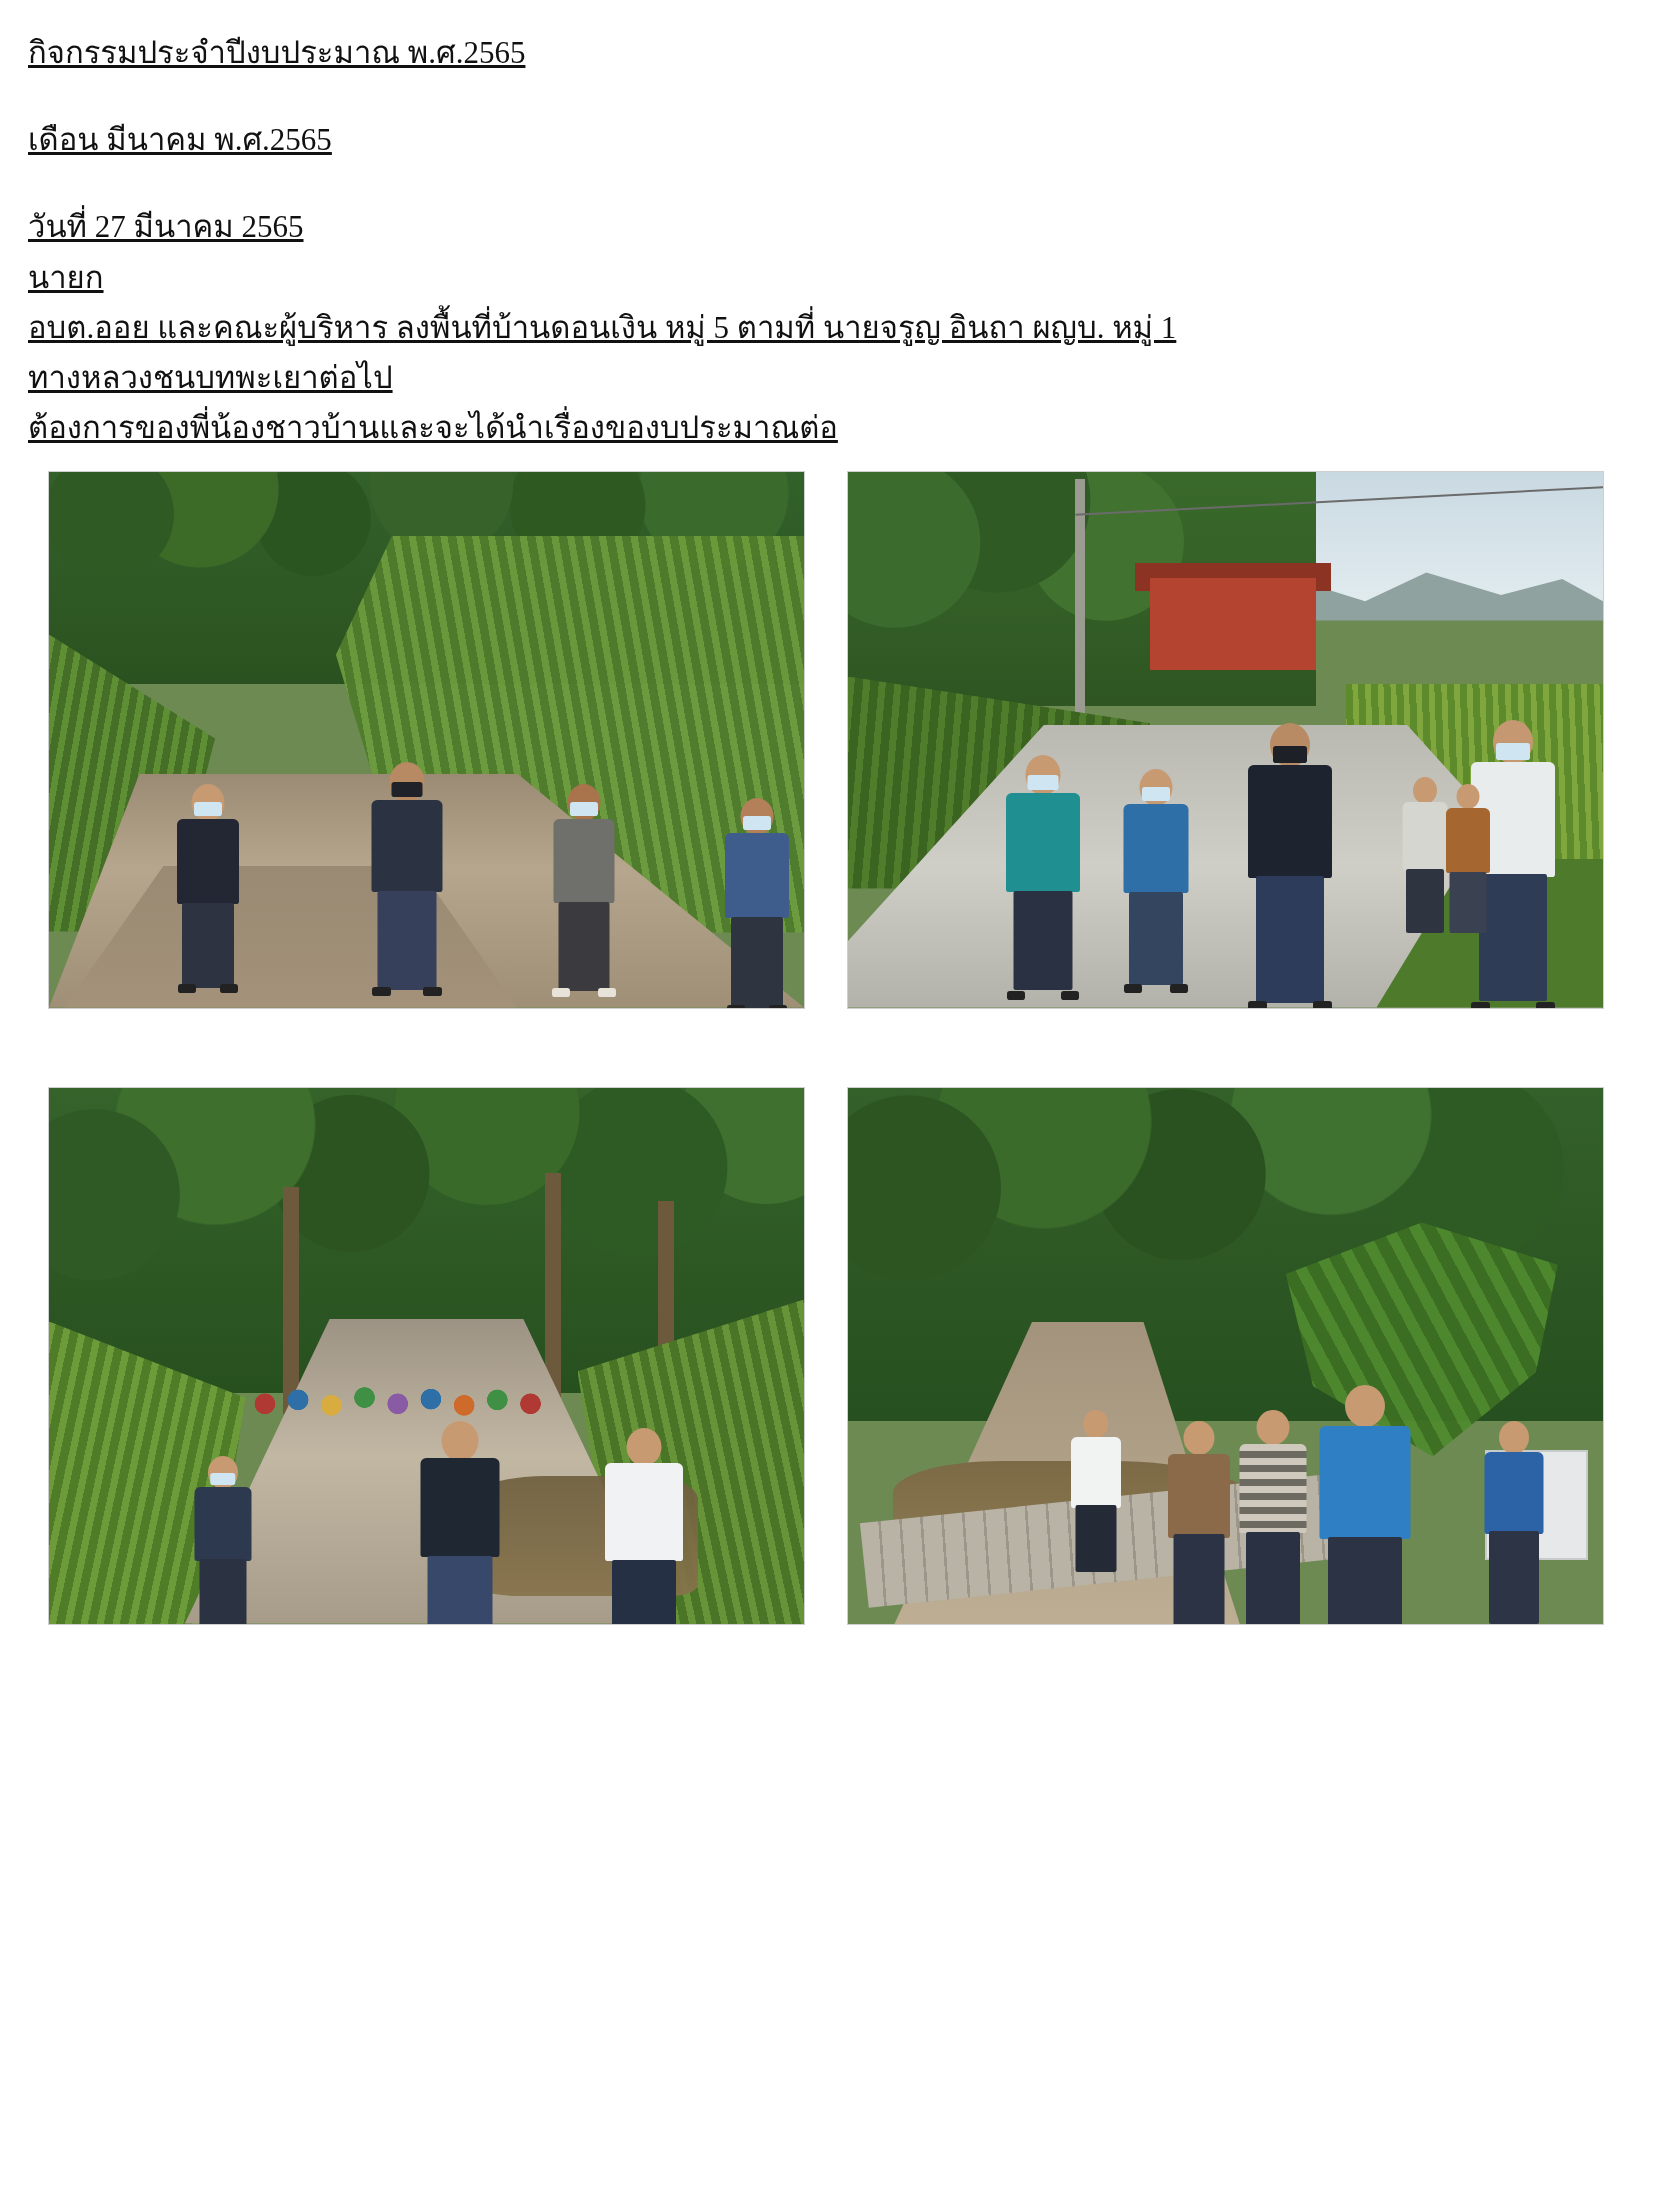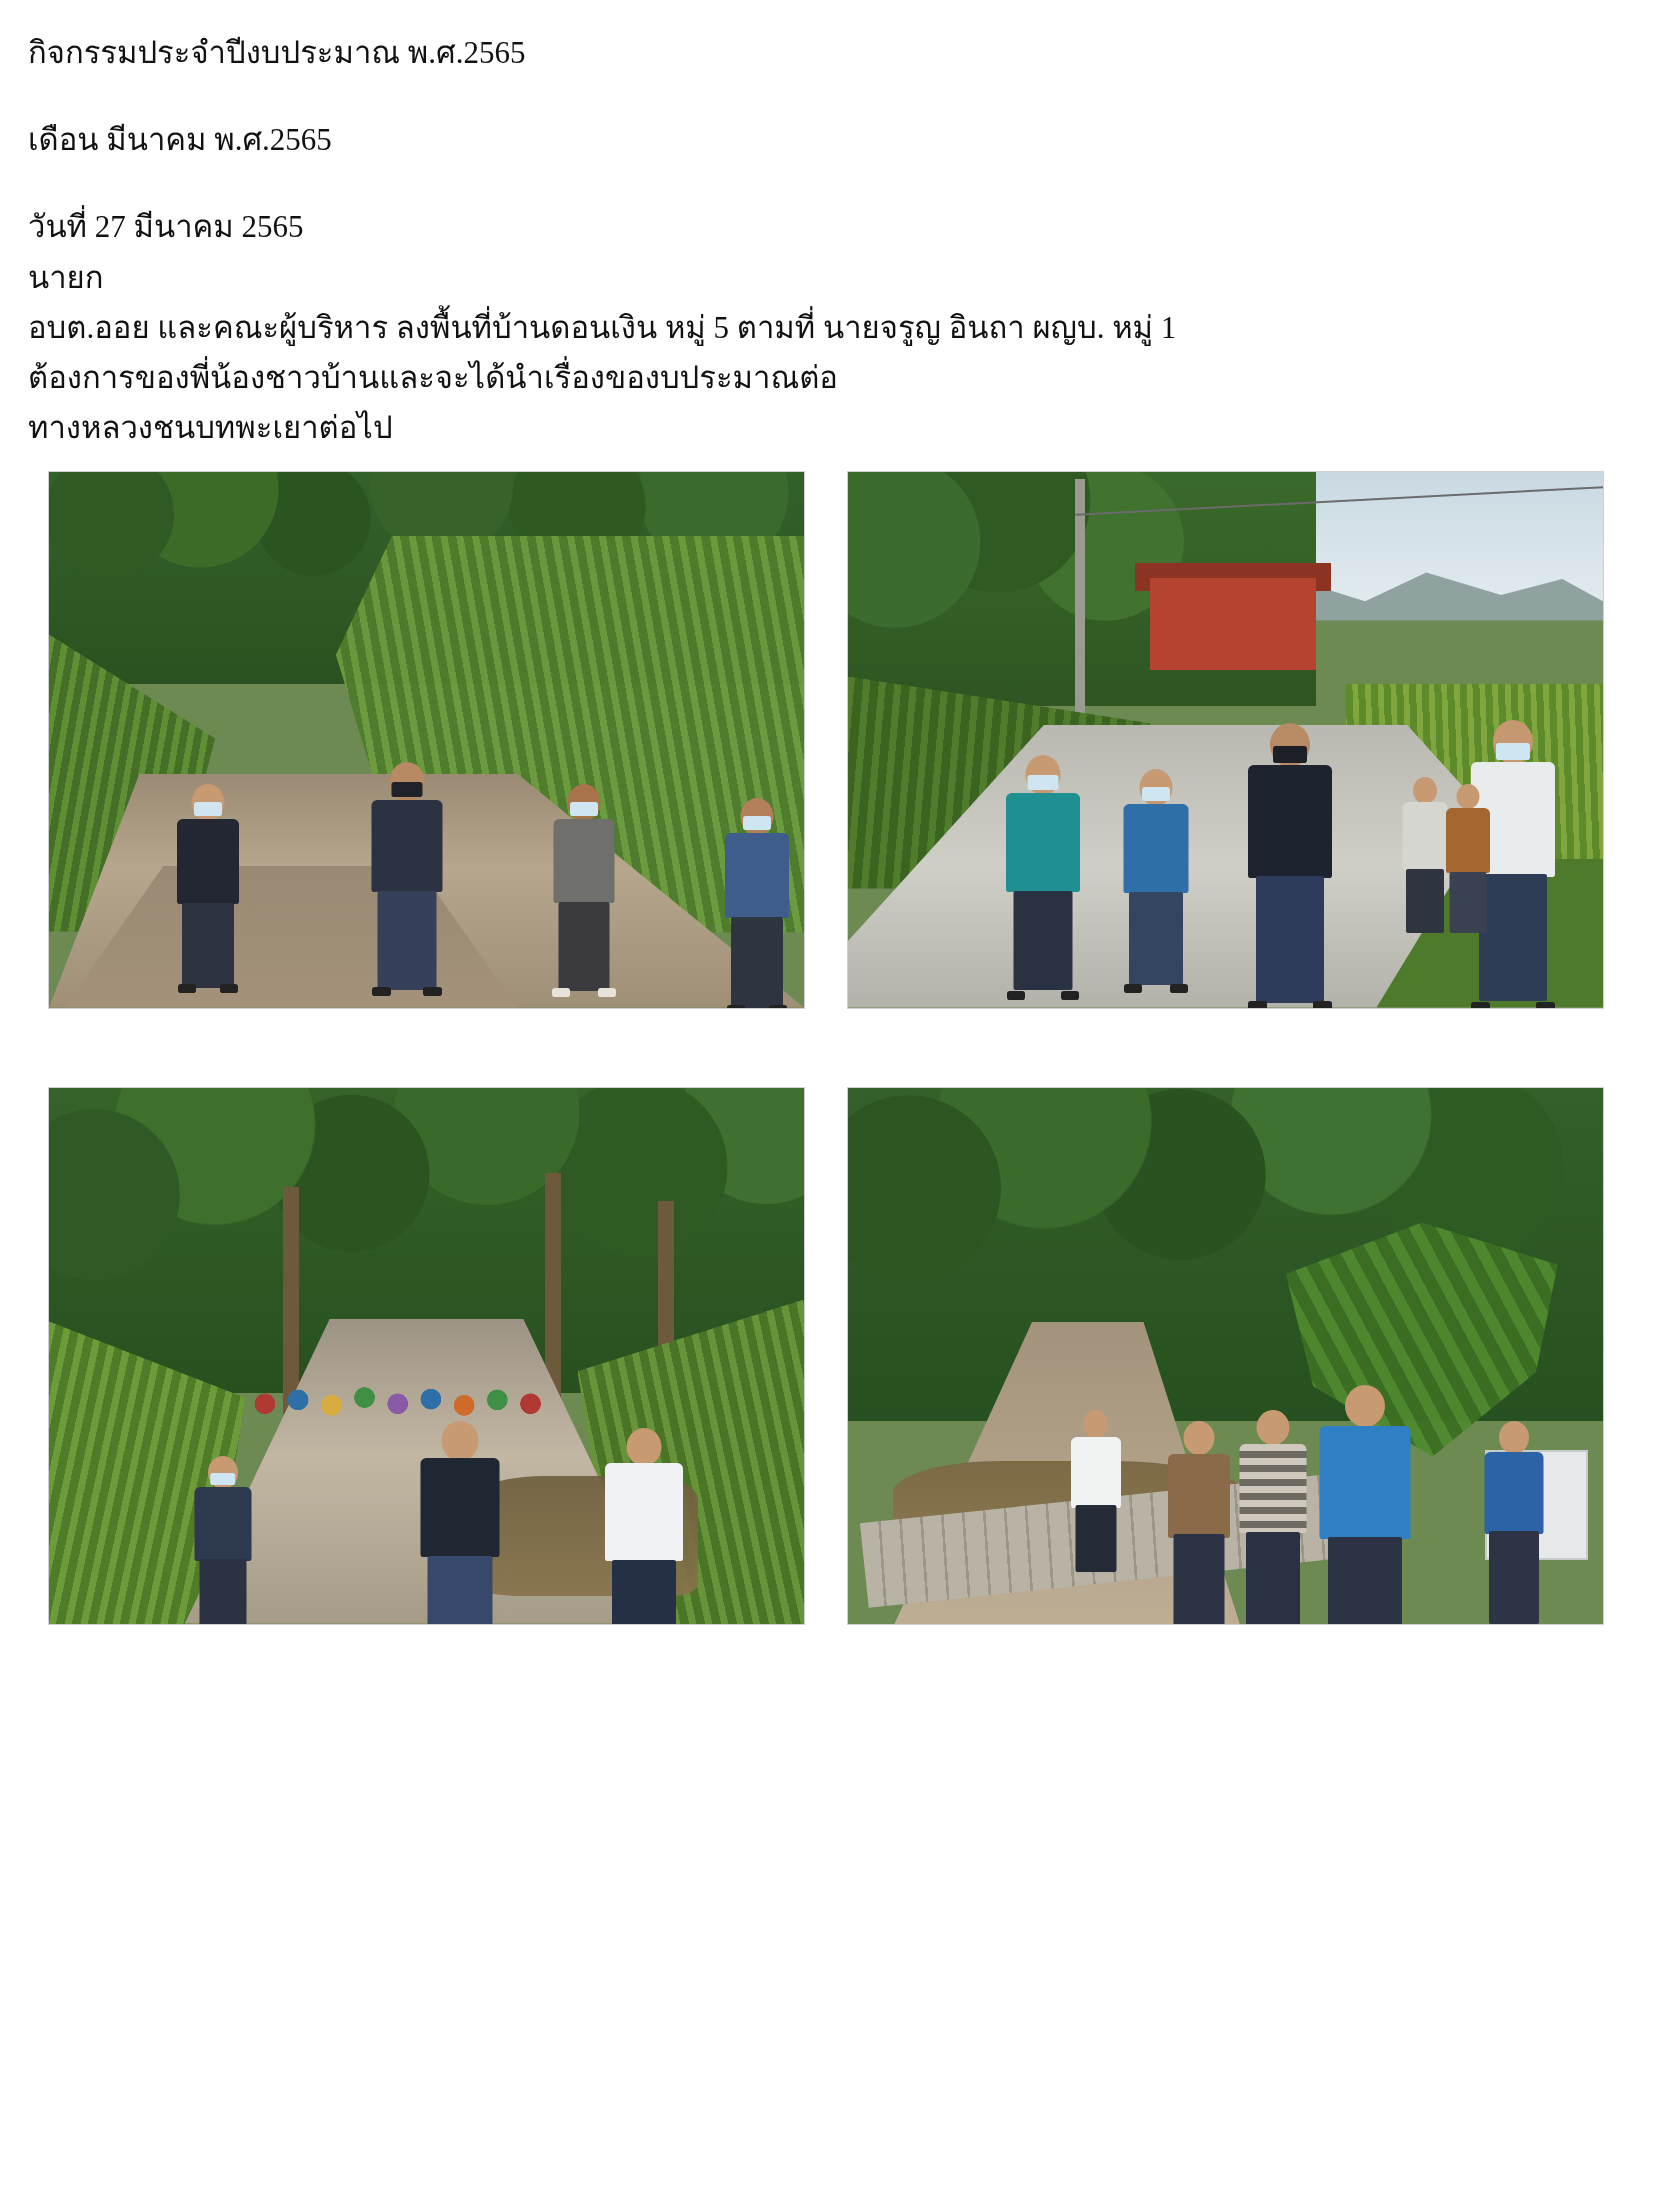--- a/index.html
+++ b/index.html
@@ -23,21 +23,21 @@
   }
   .text-block {
     font-size: 31px;
     line-height: 1.62;
     color: #111;
   }
   .para {
     margin: 0 0 0 0;
   }
   .spacer-lg { height: 37px; }
-  .line { display: block; white-space: pre-wrap; }
+  .line { display: block; white-space: pre-wrap; text-decoration: underline; }
 
   .photo-grid {
     position: relative;
     margin-top: 17px;
   }
   .photo-row {
     display: flex;
     gap: 0;
     position: relative;
   }
@@ -193,22 +193,22 @@
 
     <div class="spacer-lg"></div>
 
     <div class="para">
       <span class="line">วันที่ 27 มีนาคม 2565</span>
     </div>
 
     <div class="para">
       <span class="line">นายก</span>
       <span class="line">อบต.ออย และคณะผู้บริหาร ลงพื้นที่บ้านดอนเงิน หมู่ 5 ตามที่ นายจรูญ อินถา ผญบ. หมู่ 1</span>
+      <span class="line">ทางหลวงชนบทพะเยาต่อไป</span>
       <span class="line">ต้องการของพี่น้องชาวบ้านและจะได้นำเรื่องของบประมาณต่อ</span>
-      <span class="line">ทางหลวงชนบทพะเยาต่อไป</span>
     </div>
   </div>
 
   <div class="photo-grid">
 
     <div class="photo-row" style="margin-top:4.2px;">
 
       <div class="photo p1">
         <div class="sky"></div>
         <div class="canopy"></div>

